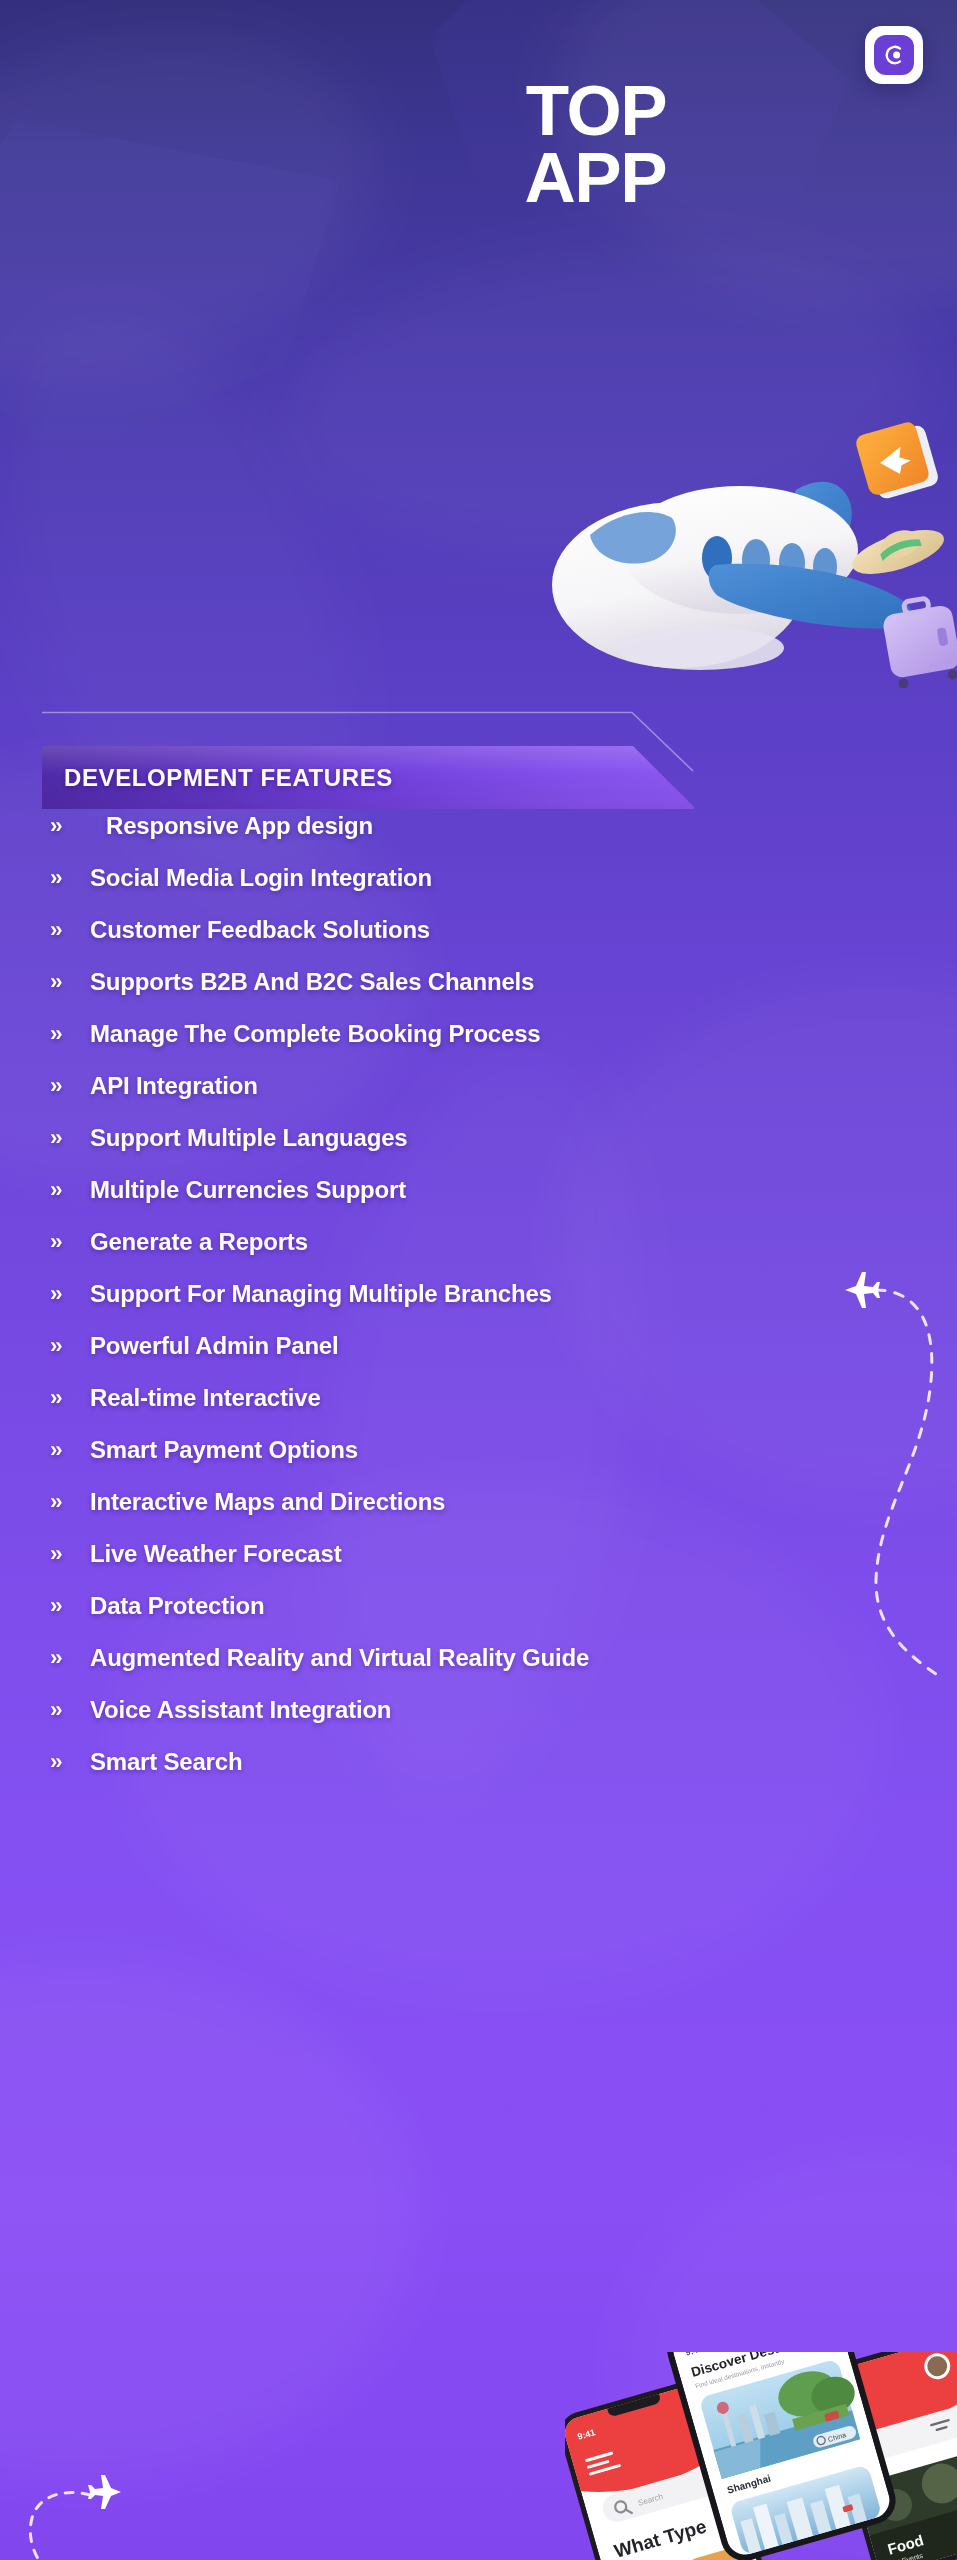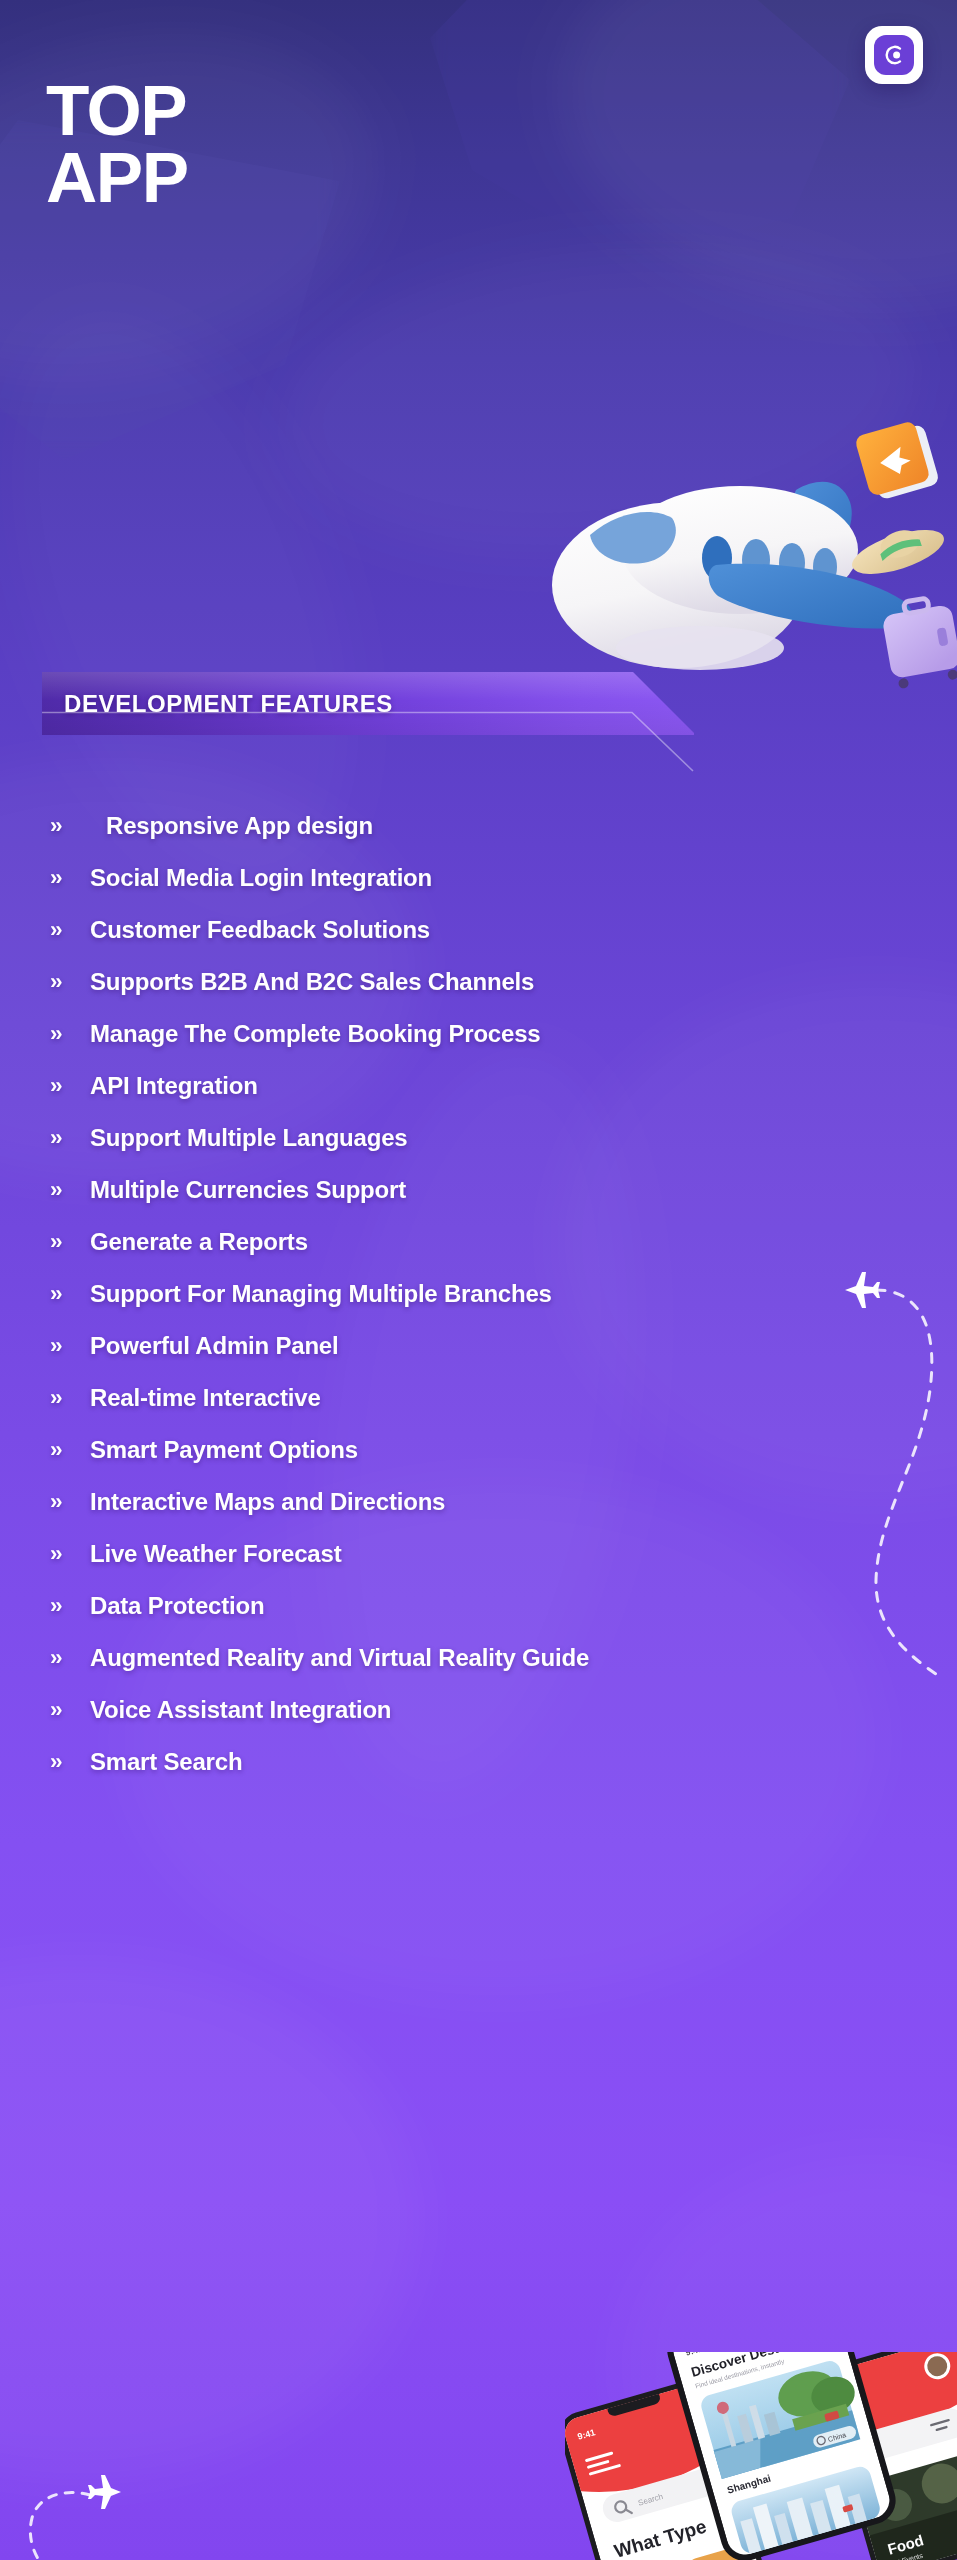--- a/index.html
+++ b/index.html
@@ -69,29 +69,30 @@
   
   .headline{
     position:absolute; left:46px; top:78px;
     width:620px;
     color:#ffffff;
     font-weight:800;
     font-size:71px;
     line-height:.94;
     letter-spacing:-1.5px;
     text-transform:uppercase;
+    text-align:right;
   }
   .headline .ln{ display:block; white-space:nowrap; }
 
   
   .plane-art{ position:absolute; left:520px; top:410px; width:440px; height:300px; }
 
   
   .banner{
-    position:absolute; left:42px; top:672px;
+    position:absolute; left:42px; top:746px;
     width:652px; height:63px;
     background:linear-gradient(100deg,#4f2aa8 0%, #5d32bd 22%, #7341dd 55%, #8450ec 82%, #8b57f2 100%);
     clip-path:polygon(0 0, 591px 0, 652px 61px, 652px 63px, 0 63px);
     box-shadow:0 9px 16px rgba(40,10,90,.26);
     display:flex; align-items:center;
   }
   .banner::after{
     content:""; position:absolute; inset:0;
     background:linear-gradient(180deg,rgba(255,255,255,.16),rgba(255,255,255,0) 45%,rgba(0,0,0,.06));
     pointer-events:none;

